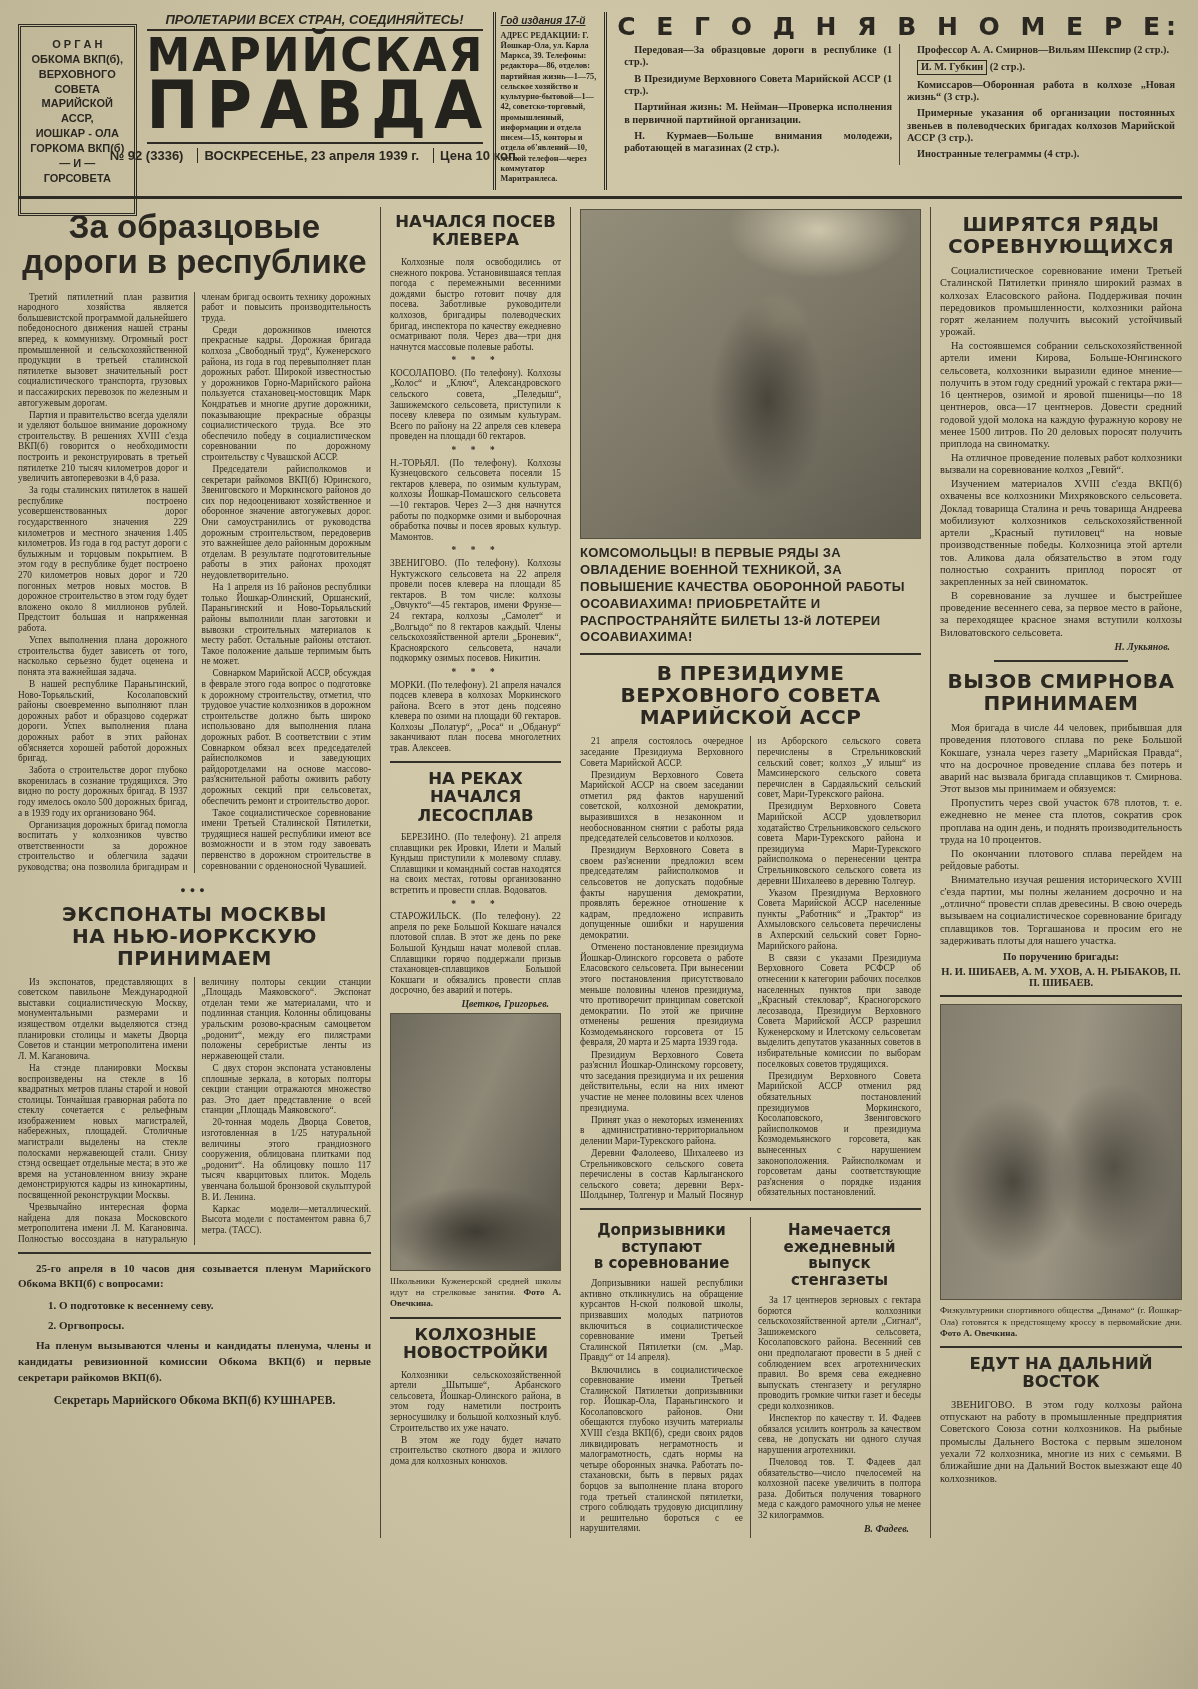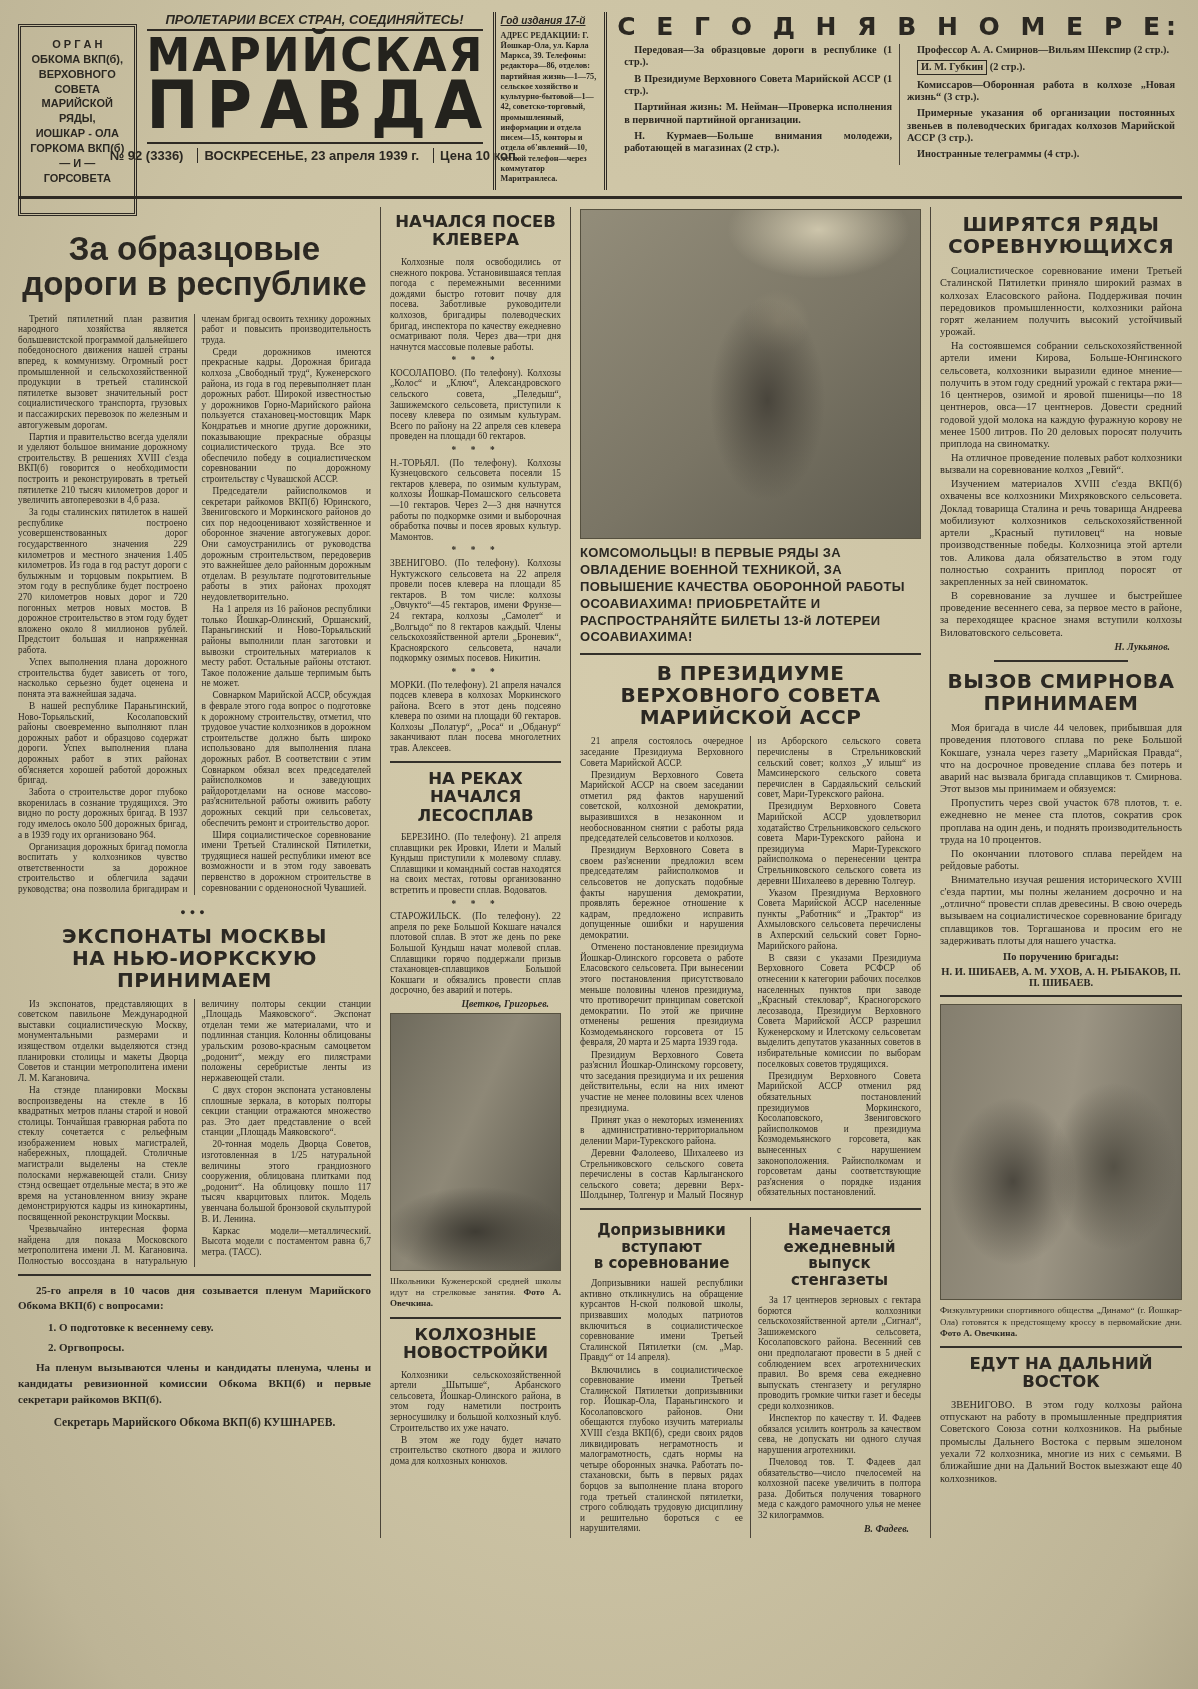--- a/index.html
+++ b/index.html
@@ -61,21 +61,21 @@
   .cols{display:flex;align-items:stretch;}
   .col{box-sizing:border-box;padding:0 9px;}
   .col + .col{border-left:1px solid #4a4438;}
   .colA{width:362px;padding-left:0;}
   .colB{width:190px;}
   .colC{width:360px;}
   .colD{flex:1;padding-right:0;}
   
   .head-xl{
     font-family:"Liberation Sans", sans-serif;font-weight:bold;text-align:center;
-    font-size:33px;line-height:1.07;margin:24px 0 12px;
+    font-size:33px;line-height:1.07;margin:2px 0 12px;
   }
   .head-lg{
     font-family:"DejaVu Sans", sans-serif;font-weight:900;text-align:center;
     font-size:20px;line-height:1.1;margin:6px 0 8px;letter-spacing:0.5px;
   }
   .head-md{
     font-family:"DejaVu Sans", sans-serif;font-weight:900;text-align:center;
     font-size:16.5px;line-height:1.12;margin:6px 0 7px;
   }
   .head-sm{
@@ -142,21 +142,21 @@
 <body>
 
 <div class="page">
 
   <div class="masthead">
     <div class="organ-box">
         <div>О Р Г А Н</div>
         <div>ОБКОМА ВКП(б),</div>
         <div>ВЕРХОВНОГО</div>
         <div>СОВЕТА</div>
-        <div>МАРИЙСКОЙ РЯДЫ,</div>
+        <div>МАРИЙСКОЙ АССР,</div>
         <div>ИОШКАР - ОЛА</div>
         <div>ГОРКОМА ВКП(б)</div>
         <div>— И —</div>
         <div>ГОРСОВЕТА</div>
       </div>
 
     <div class="center-head">
       <div class="slogan-top">ПРОЛЕТАРИИ ВСЕХ СТРАН, СОЕДИНЯЙТЕСЬ!</div>
       <div class="paper-title">
         <div class="t1">МАРИЙСКАЯ</div>
@@ -208,21 +208,21 @@
           <p>Партия и правительство всегда уделяли и уделяют большое внимание дорожному строительству. В решениях XVIII с'езда ВКП(б) говорится о необходимости построить и реконструировать в третьей пятилетке 210 тысяч километров дорог и увеличить автоперевозки в 4,6 раза.</p>
           <p>За годы сталинских пятилеток в нашей республике построено усовершенствованных дорог государственного значения 229 километров и местного значения 1.405 километров. Из года в год растут дороги с булыжным и торцовым покрытием. В этом году в республике будет построено 270 километров новых дорог и 720 погонных метров новых мостов. В дорожное строительство в этом году будет вложено около 8 миллионов рублей. Предстоит большая и напряженная работа.</p>
           <p>Успех выполнения плана дорожного строительства будет зависеть от того, насколько серьезно будет оценена и понята эта важнейшая задача.</p>
           <p>В нашей республике Параньгинский, Ново-Торьяльский, Косолаповский районы своевременно выполняют план дорожных работ и образцово содержат дороги. Успех выполнения плана дорожных работ в этих районах об'ясняется хорошей работой дорожных бригад.</p>
           <p>Забота о строительстве дорог глубоко вкоренилась в сознание трудящихся. Это видно по росту дорожных бригад. В 1937 году имелось около 500 дорожных бригад, а в 1939 году их организовано 964.</p>
           <p>Организация дорожных бригад помогла воспитать у колхозников чувство ответственности за дорожное строительство и облегчила задачи руководства; она позволила бригадирам и членам бригад освоить технику дорожных работ и повысить производительность труда.</p>
           <p>Среди дорожников имеются прекрасные кадры. Дорожная бригада колхоза „Свободный труд“, Куженерского района, из года в год перевыполняет план дорожных работ. Широкой известностью у дорожников Горно-Марийского района пользуется стахановец-мостовщик Марк Кондратьев и многие другие дорожники, показывающие прекрасные образцы социалистического труда. Все это обеспечило победу в социалистическом соревновании по дорожному строительству с Чувашской АССР.</p>
           <p>Председатели райисполкомов и секретари райкомов ВКП(б) Юринского, Звениговского и Моркинского районов до сих пор недооценивают хозяйственное и оборонное значение автогужевых дорог. Они самоустранились от руководства дорожным строительством, передоверив это важнейшее дело районным дорожным отделам. В результате подготовительные работы в этих районах проходят неудовлетворительно.</p>
           <p>На 1 апреля из 16 районов республики только Йошкар-Олинский, Оршанский, Параньгинский и Ново-Торьяльский районы выполнили план заготовки и вывозки строительных материалов к месту работ. Остальные районы отстают. Такое положение дальше терпимым быть не может.</p>
           <p>Совнарком Марийской АССР, обсуждая в феврале этого года вопрос о подготовке к дорожному строительству, отметил, что трудовое участие колхозников в дорожном строительстве должно быть широко использовано для выполнения плана дорожных работ. В соответствии с этим Совнарком обязал всех председателей райисполкомов и заведующих райдоротделами на основе массово-раз'яснительной работы оживить работу дорожных секций при сельсоветах, обеспечить ремонт и строительство дорог.</p>
-          <p>Ширя социалистическое соревнование имени Третьей Сталинской Пятилетки, трудящиеся нашей республики имеют все возможности и в этом году завоевать первенство в дорожном строительстве в соревновании с орденоносной Чувашией.</p>
+          <p>Такое социалистическое соревнование имени Третьей Сталинской Пятилетки, трудящиеся нашей республики имеют все возможности и в этом году завоевать первенство в дорожном строительстве в соревновании с орденоносной Чувашией.</p>
         </div>
 
       <div class="divider-dots"></div>
 
       <div class="head-lg">
         <div>ЭКСПОНАТЫ МОСКВЫ</div>
         <div>НА НЬЮ-ИОРКСКУЮ ПРИНИМАЕМ</div>
       </div>
       <div class="body twocol">
           <p>Из экспонатов, представляющих в советском павильоне Международной выставки социалистическую Москву, монументальными размерами и изяществом отделки выделяются стэнд планировки столицы и макеты Дворца Советов и станции метрополитена имени Л. М. Кагановича.</p>

